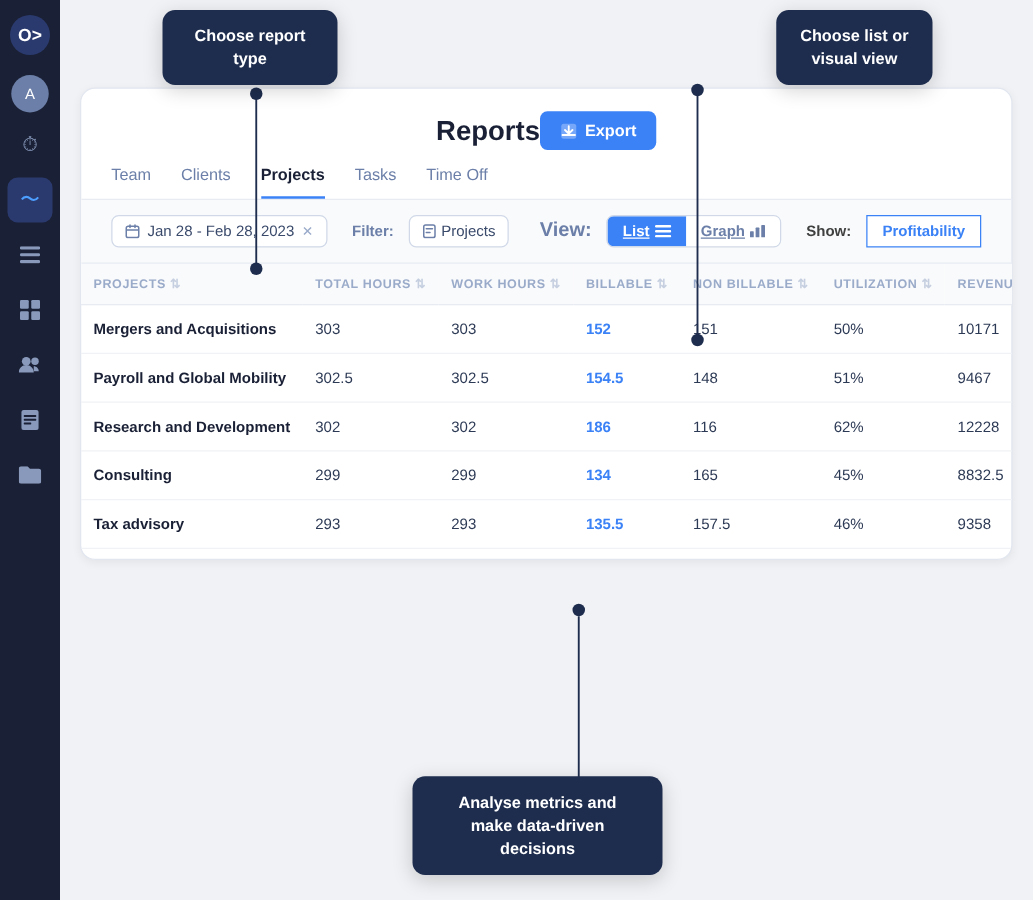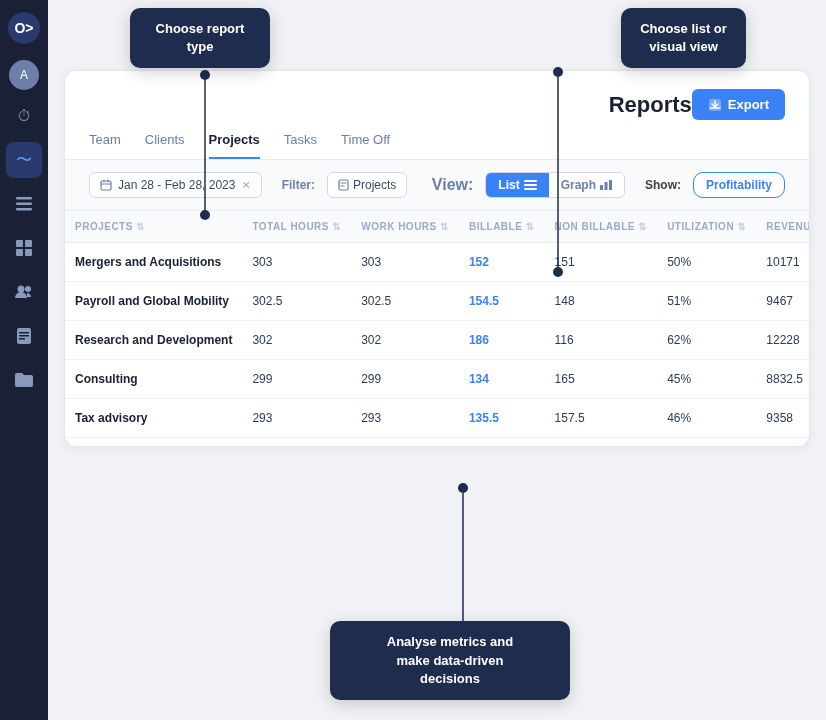--- a/index.html
+++ b/index.html
@@ -67,21 +67,21 @@
       border: 1px solid #e2e6ef;
       padding: 0;
       margin-top: 50px;
       box-shadow: 0 2px 8px rgba(0,0,0,0.06);
       overflow: hidden;
     }
 
     .card-header {
       display: flex;
       align-items: center;
-      justify-content: flex-end;
+      justify-content: center;
       padding: 18px 24px 0;
     }
 
     .card-title {
       font-size: 22px;
       font-weight: 700;
       color: #1a2035;
     }
 
     .export-btn {
@@ -165,37 +165,37 @@
       overflow: hidden;
     }
     .view-btn {
       padding: 5px 12px;
       font-size: 12px;
       font-weight: 600;
       cursor: pointer;
       background: #fff;
       color: #6b7fa8;
       border: none;
-      display: flex; align-items: center; gap: 4px;
+      display: flex; align-items: center; gap: 4px; text-decoration: underline;
     }
     .view-btn.active {
       background: #3b82f6;
       color: #fff;
     }
     .show-label {
       font-size: 12px;
       font-weight: 600;
       color: #404040;
       margin-left: 8px;
     }
     .profitability-btn {
       background: #fff;
       border: 1.5px solid #3b82f6;
       color: #3b82f6;
-      border-radius: 10px;
+      border-radius: 0;
       padding: 5px 12px;
       font-size: 12px;
       font-weight: 700;
       cursor: pointer;
     }
 
     
     .table-wrap {
       overflow-x: auto;
       padding: 0 0 8px;
@@ -450,21 +450,21 @@
 <div class="tooltip" style="left:130px; top:8px; width:140px;">
   <span style="white-space:pre-line;">Choose report
 type</span>
 </div>
 
 <div class="tooltip" style="right:80px; top:8px; width:125px; left:auto;">
   <span style="white-space:pre-line;">Choose list or
 visual view</span>
 </div>
 
-<div class="tooltip" style="left:330px; bottom:20px; width:240px;">
+<div class="tooltip" style="left:330px; bottom:20px; width:200px;">
   <span style="white-space:pre-line;">Analyse metrics and
 make data-driven
 decisions</span>
 </div>
 
 <svg class="arrows-svg">
 
   <circle cx="205" cy="75" r="5" fill="#1e2d4e"></circle>
   <line x1="205" y1="75" x2="205" y2="215" stroke="#1e2d4e" stroke-width="1.5"></line>
   <circle cx="205" cy="215" r="5" fill="#1e2d4e"></circle>

